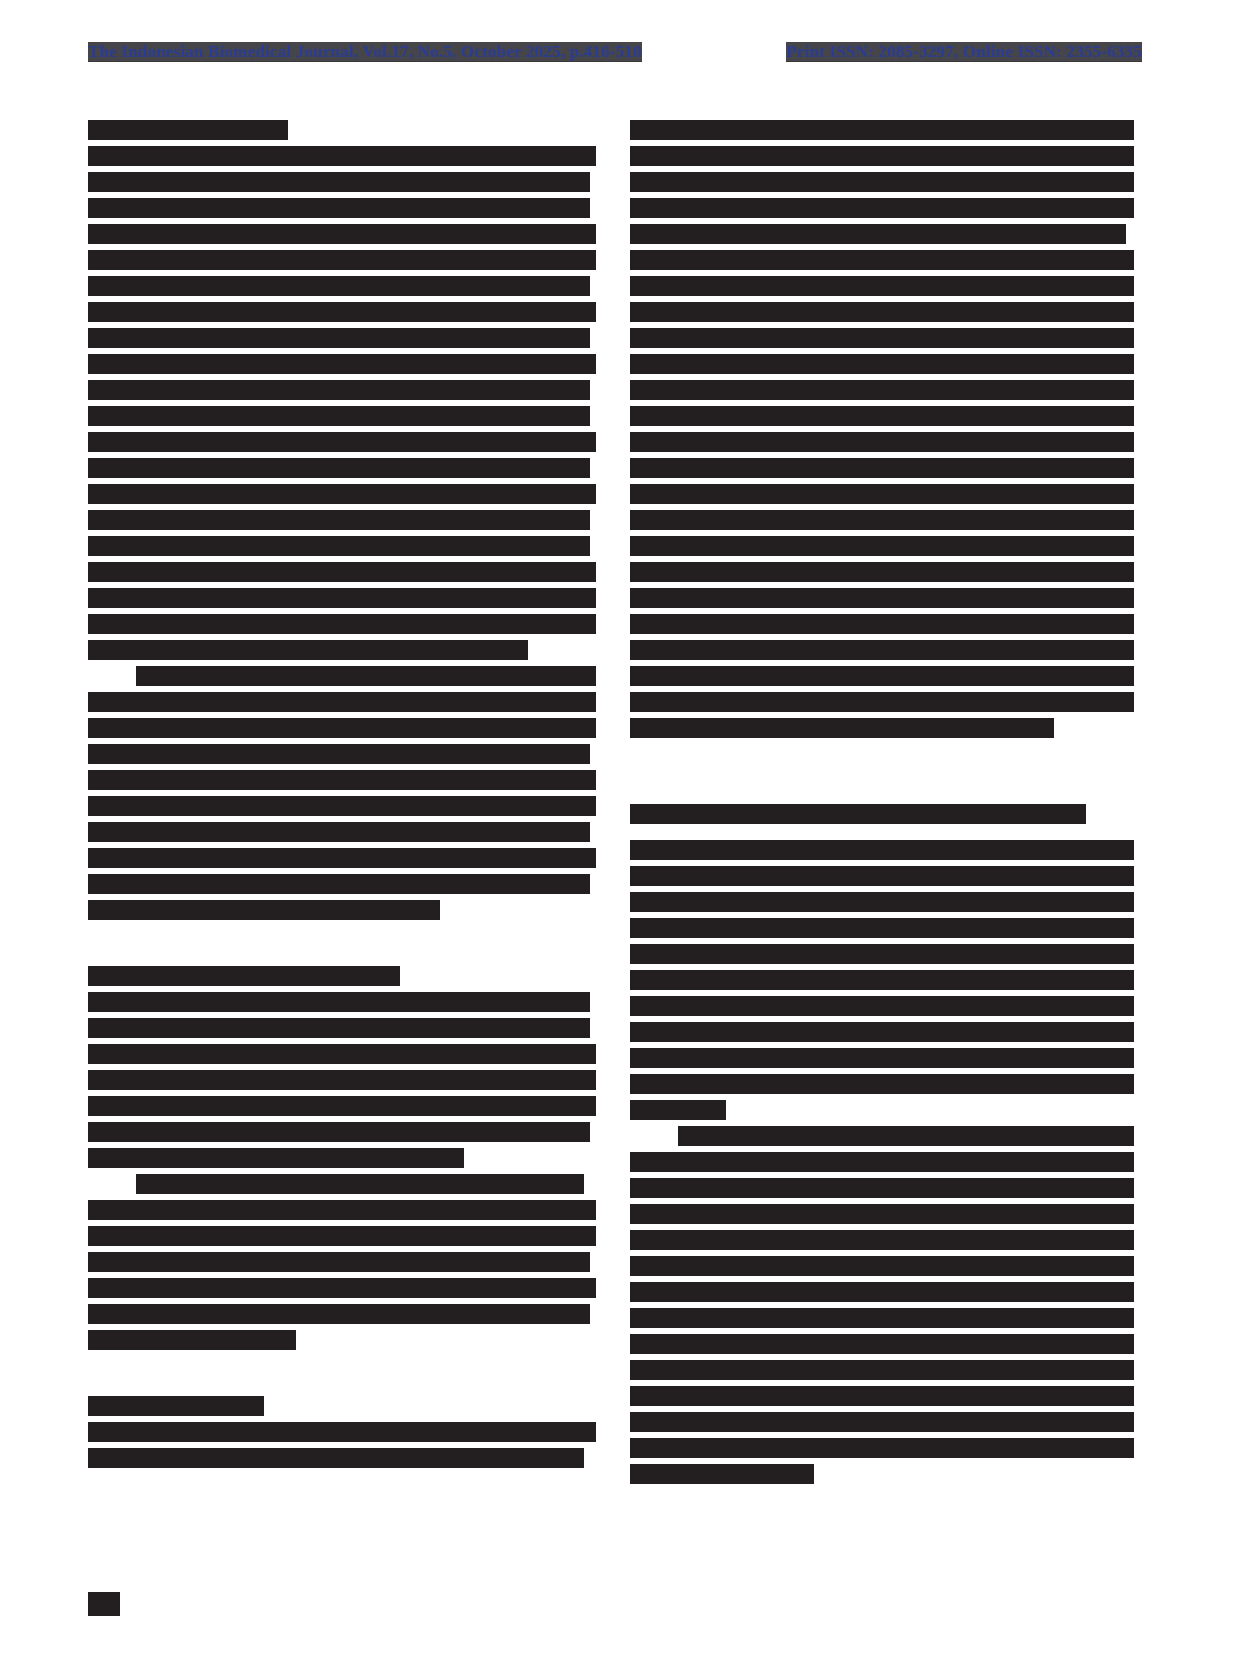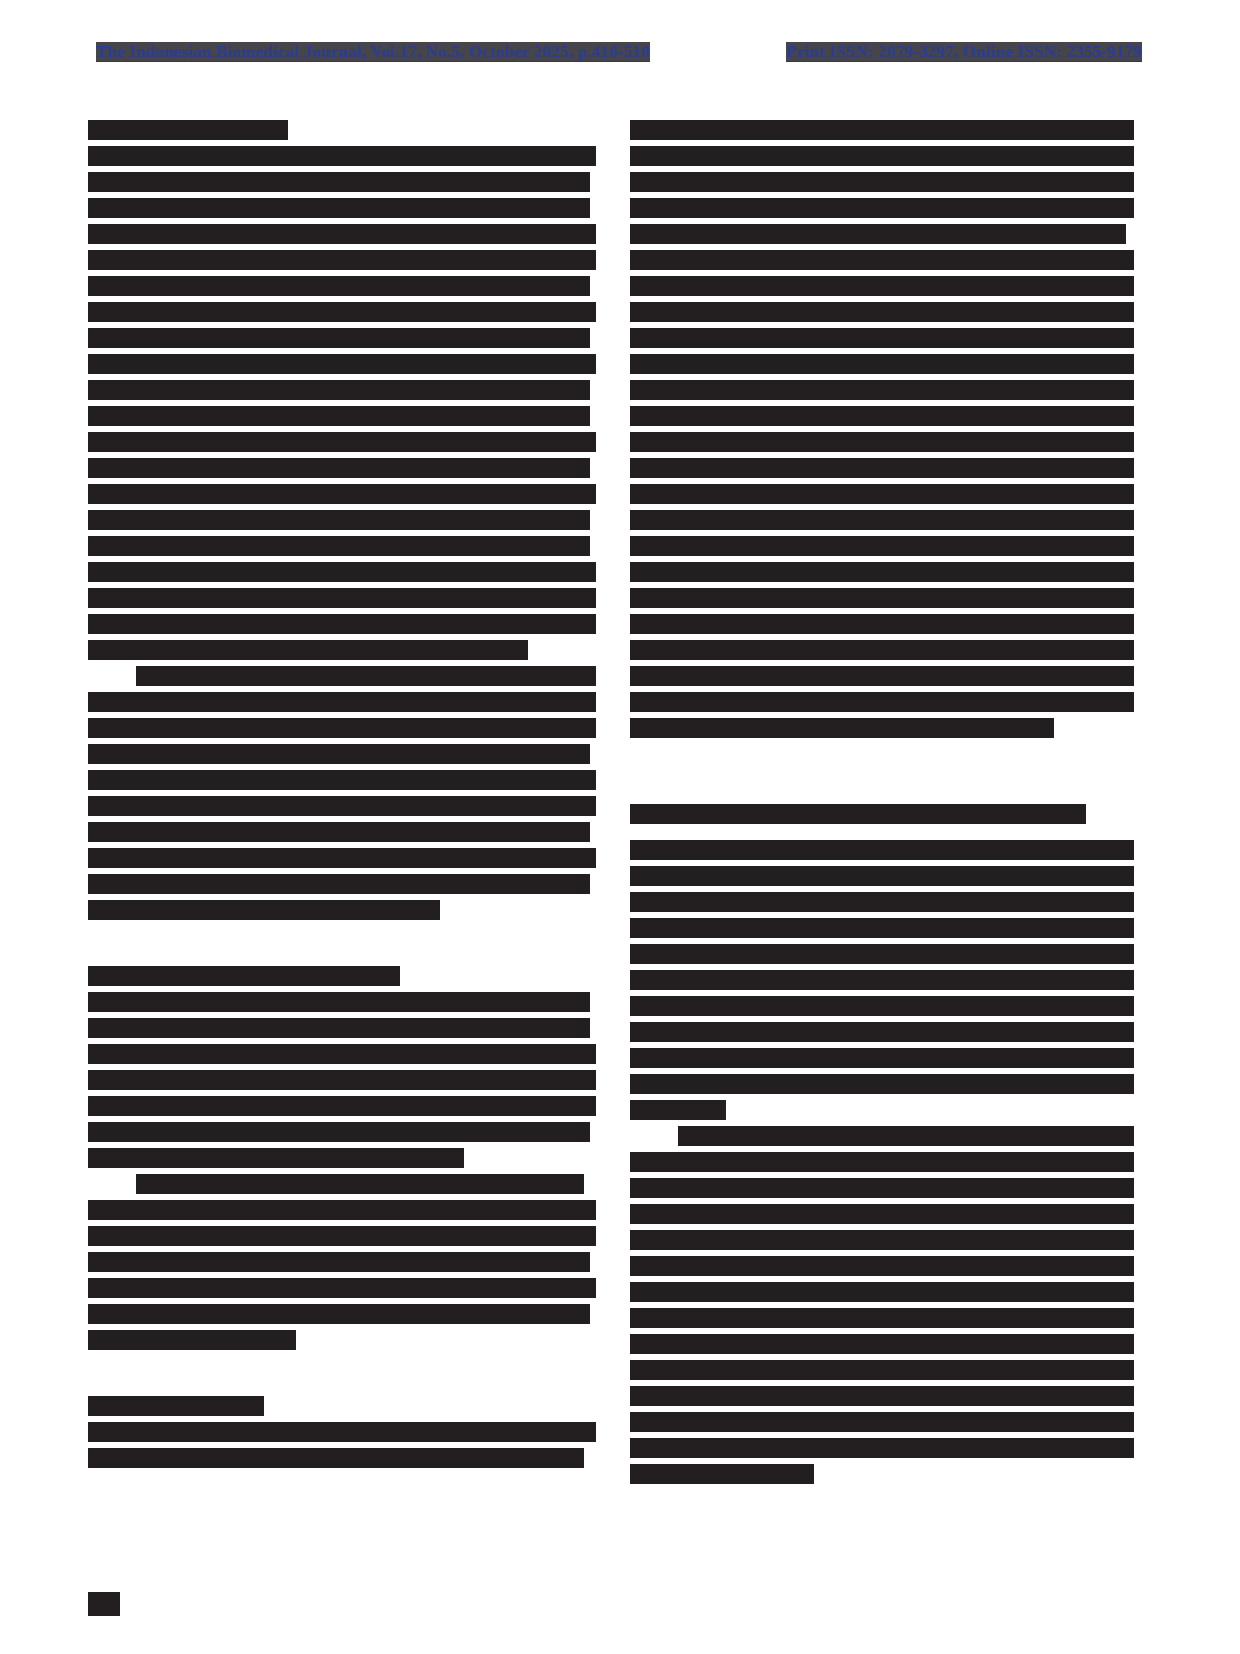--- a/index.html
+++ b/index.html
@@ -1,33 +1,33 @@
 <!DOCTYPE html>
 <html><head>
 <meta charset="utf-8">
 <style>
   html, body { margin: 0; padding: 0; background: #ffffff; }
   body { width: 1240px; height: 1654px; position: relative; overflow: hidden; font-family: "Liberation Serif", serif; }
   .running-head { position: absolute; top: 42px; height: 20px; font-family: "Liberation Serif", serif; font-weight: bold; font-size: 17px; color: #1e3a8a; white-space: nowrap; background: #3a3a3a; color: #22368f; line-height: 20px; letter-spacing: 0.2px; }
   .running-head span { background: #46464a; color: #2a3c94; }
-  .rh-left { left: 96px; }
+  .rh-left { left: 88px; }
   .rh-right { right: 98px; }
   .column { position: absolute; top: 120px; width: 508px; }
   .col-left { left: 88px; }
   .col-right { left: 630px; }
   .line { position: absolute; left: 0; height: 20px; background: #231f20; }
   .heading { height: 14px; }
   .page-num { position: absolute; left: 88px; top: 1592px; width: 32px; height: 24px; background: #231f20; color: #231f20; font-size: 14px; line-height: 24px; text-align: center; }
 </style>
 </head>
 <body>
 
 <header>
   <div class="running-head rh-left"><span>The Indonesian Biomedical Journal, Vol.17, No.5, October 2025, p.416-510</span></div>
-  <div class="running-head rh-right"><span>Print ISSN: 2079-3297, Online ISSN: 2355-9179</span></div>
+  <div class="running-head rh-right"><span>Print ISSN: 2085-3297, Online ISSN: 2355-6335</span></div>
 </header>
 
 <main>
   <section class="column col-left" id="col-left">
       <div class="line heading" style="top: 0px; left: 0px; width: 200px; height: 20px;"></div>
       <div class="line" style="top: 26px; left: 0px; width: 508px;"></div>
       <div class="line" style="top: 52px; left: 0px; width: 502px;"></div>
       <div class="line" style="top: 78px; left: 0px; width: 502px;"></div>
       <div class="line" style="top: 104px; left: 0px; width: 508px;"></div>
       <div class="line" style="top: 130px; left: 0px; width: 508px;"></div>

